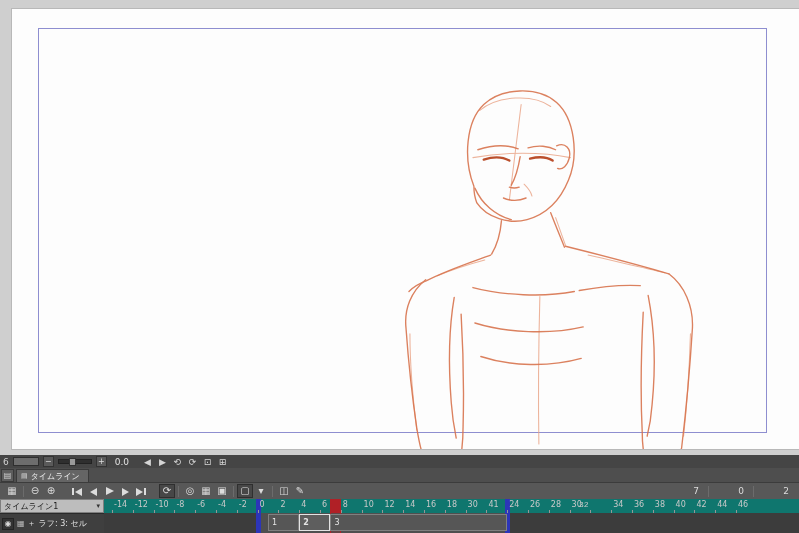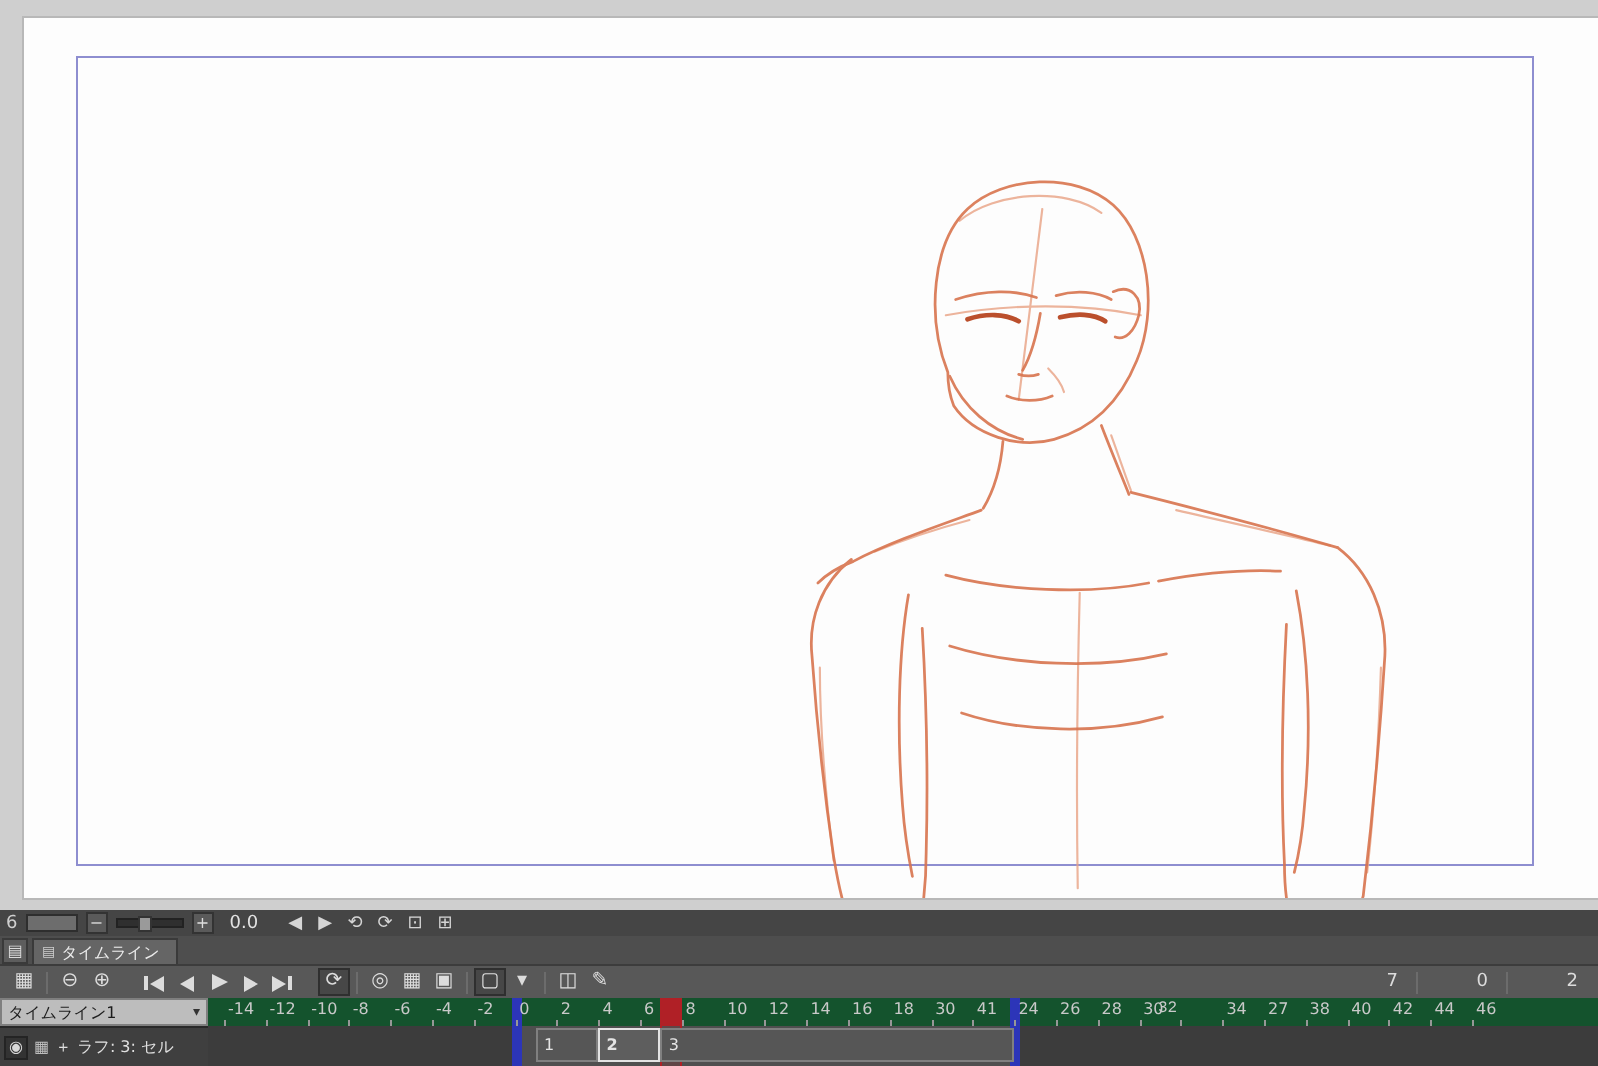--- a/index.html
+++ b/index.html
@@ -83,21 +83,21 @@
 
   
   .ruler-row { position:absolute; left:0; top:499px; width:799px; height:14px; }
   .tl-dropdown {
     position:absolute; left:0; top:0; width:104px; height:14px;
     background:#bdbdbd; border:1px solid #7f7f7f; color:#1c1c1c; font-size:8px;
     display:flex; align-items:center; padding:0 3px; gap:2px;
   }
   .tl-dropdown .dd-label { flex:1; overflow:hidden; white-space:nowrap; }
   .tl-dropdown .dd-arrow { font-size:7px; color:#333; }
-  .ruler { position:absolute; left:104px; top:0; right:0; height:14px; background:#14532d; overflow:hidden; }
+  .ruler { position:absolute; left:104px; top:0; right:0; height:14px; background:#0f766e; overflow:hidden; }
   .rlabel { position:absolute; top:1px; font-size:8px; color:#c9c9c9; white-space:nowrap; }
   .rtick  { position:absolute; bottom:0; width:1px; height:3px; background:#979797; }
   .rmark-blue { position:absolute; top:0; bottom:0; width:5px; background:#2c35b8; }
   .rplayhead  { position:absolute; top:0; bottom:0; background:#b02026; }
 
   
   .track-row { position:absolute; left:0; top:513px; width:799px; height:20px; }
   .layer-panel {
     position:absolute; left:0; top:0; width:104px; height:20px;
     background:#3f3f3f; border-top:1px solid #292929;
@@ -285,21 +285,21 @@
       <span class="rlabel" style="left: 426px;">26</span>
       <span class="rtick" style="left: 444.8px;"></span>
       <span class="rlabel" style="left: 446.8px;">28</span>
       <span class="rtick" style="left: 465.6px;"></span>
       <span class="rlabel" style="left: 467.6px;">30</span>
       <span class="rtick" style="left: 486.4px;"></span>
       <span class="rlabel" style="left: 475px; font-family: Liberation Mono, monospace;">32</span>
       <span class="rtick" style="left: 507.2px;"></span>
       <span class="rlabel" style="left: 509.2px;">34</span>
       <span class="rtick" style="left: 528px;"></span>
-      <span class="rlabel" style="left: 530px;">27</span>
+      <span class="rlabel" style="left: 530px;">36</span>
       <span class="rtick" style="left: 548.8px;"></span>
       <span class="rlabel" style="left: 550.8px;">38</span>
       <span class="rtick" style="left: 569.6px;"></span>
       <span class="rlabel" style="left: 571.6px;">40</span>
       <span class="rtick" style="left: 590.4px;"></span>
       <span class="rlabel" style="left: 592.4px;">42</span>
       <span class="rtick" style="left: 611.2px;"></span>
       <span class="rlabel" style="left: 613.2px;">44</span>
       <span class="rtick" style="left: 632px;"></span>
       <span class="rlabel" style="left: 634px;">46</span>

